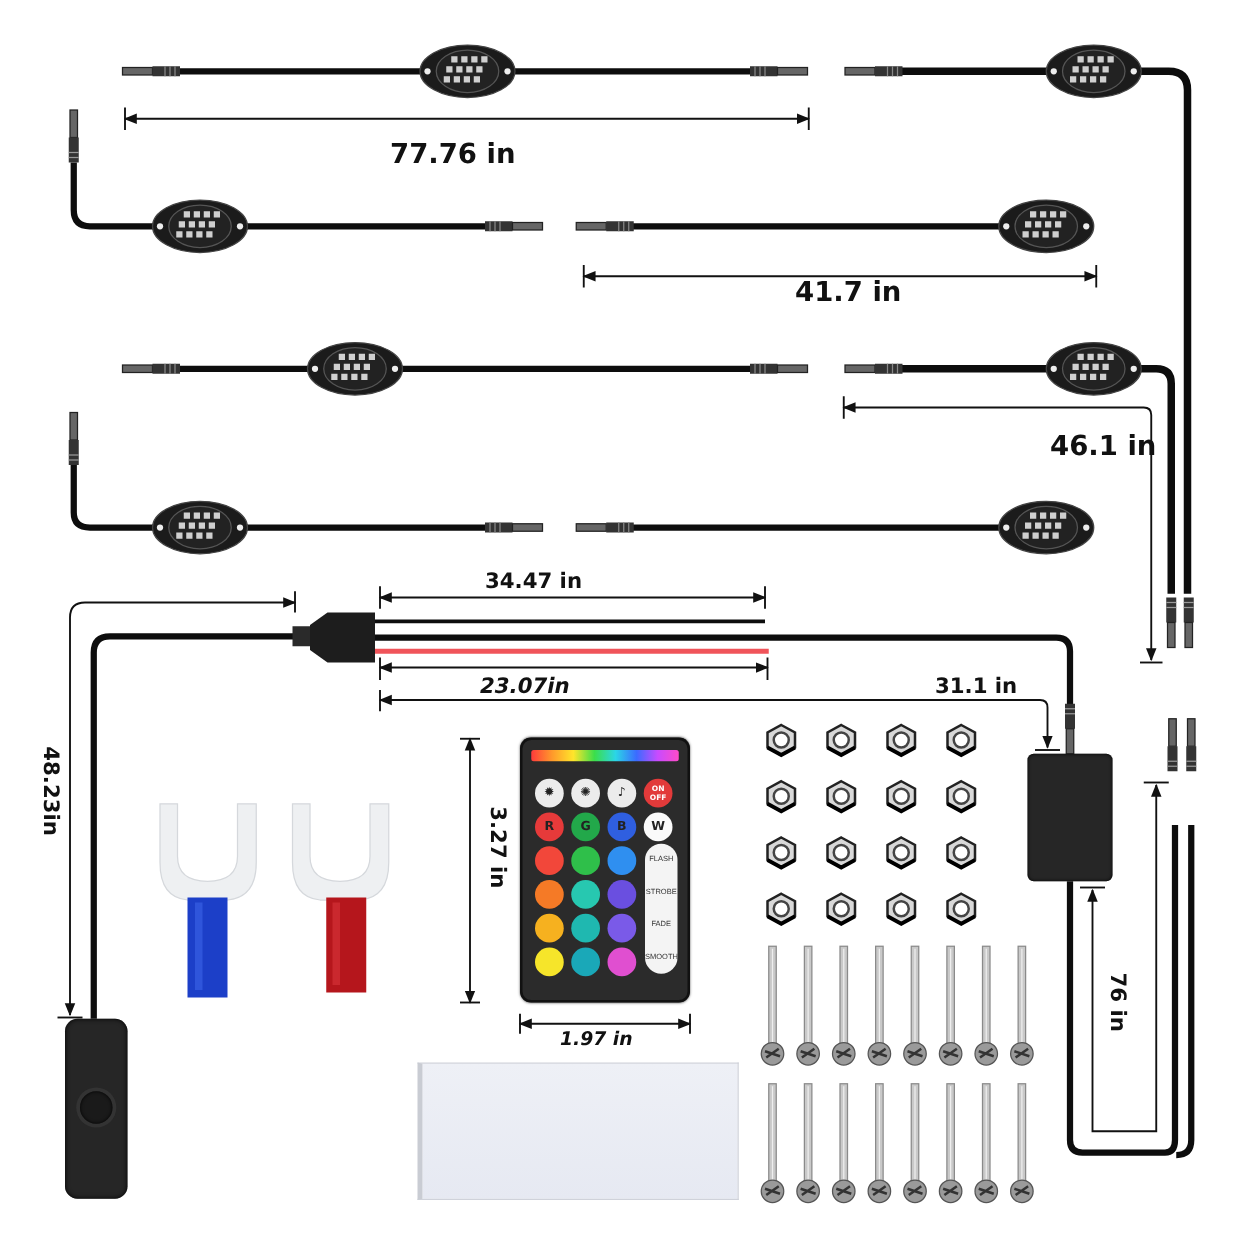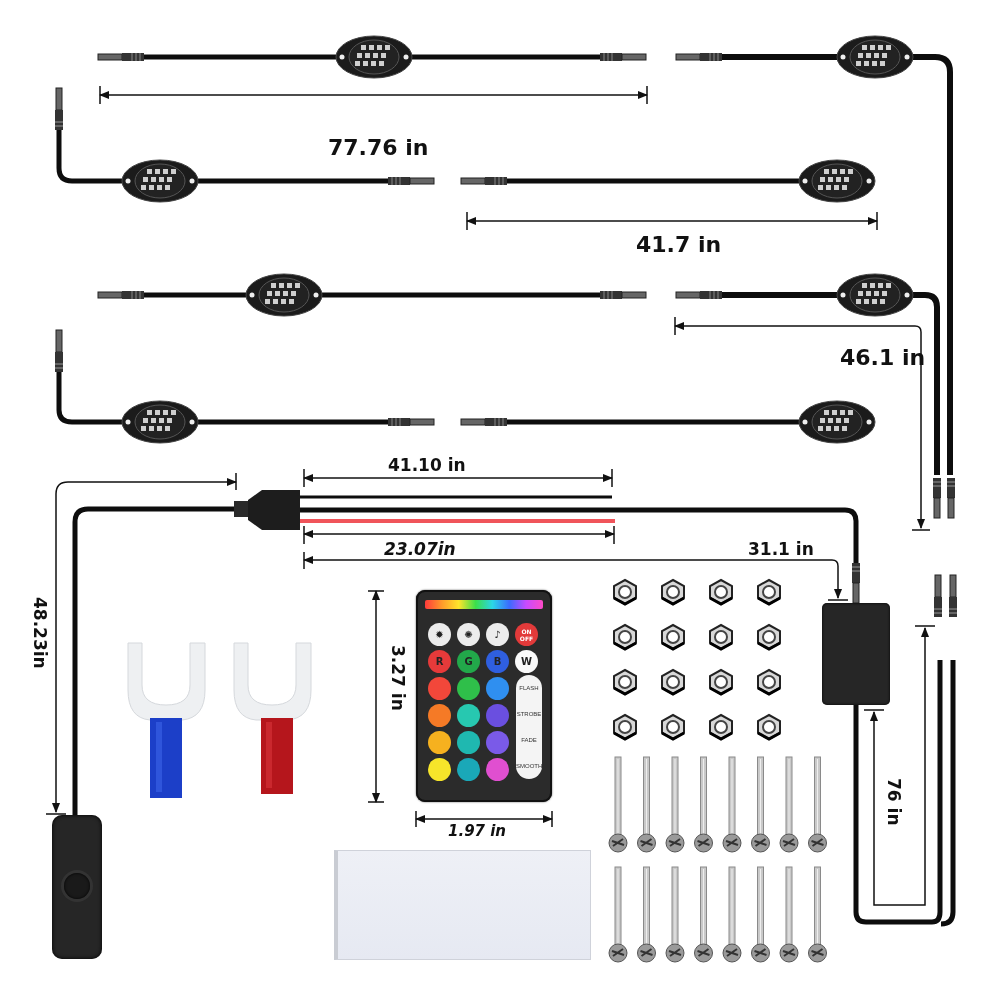--- a/index.html
+++ b/index.html
@@ -281,23 +281,23 @@
     <div class="pill">
       <span>FLASH</span>
       <span>STROBE</span>
       <span>FADE</span>
       <span>SMOOTH</span>
     </div>
   </div>
 
   <div class="card"></div>
 
-  <div class="dim-label big" style="left:328px;top:111px;margin-top:24px;">77.76 in</div>
-  <div class="dim-label big" style="left:636px;top:232px;">41.7 in</div>
+  <div class="dim-label big" style="left:312px;top:111px;">77.76 in</div>
+  <div class="dim-label big" style="left:636px;top:222px;">41.7 in</div>
   <div class="dim-label big" style="left:800px;top:345px;margin-left:40px;">46.1 in</div>
-  <div class="dim-label mid" style="left:388px;top:455px;">41.10 in</div>
+  <div class="dim-label mid" style="left:388px;top:455px;">34.47 in</div>
   <div class="dim-label mid" style="left:384px;top:539px;font-style:italic;">23.07in</div>
   <div class="dim-label mid" style="left:748px;top:539px;">31.1 in</div>
   <div class="dim-label sm" style="left:448px;top:822px;">1.97 in</div>
   <div class="dim-label mid vert" style="left:408px;top:645px;transform:rotate(90deg);">3.27 in</div>
   <div class="dim-label mid vert" style="left:904px;top:778px;transform:rotate(90deg);">76 in</div>
   <div class="dim-label mid vert" style="left:50px;top:597px;transform:rotate(90deg);">48.23in</div>
 </div>
 
 </body></html>

